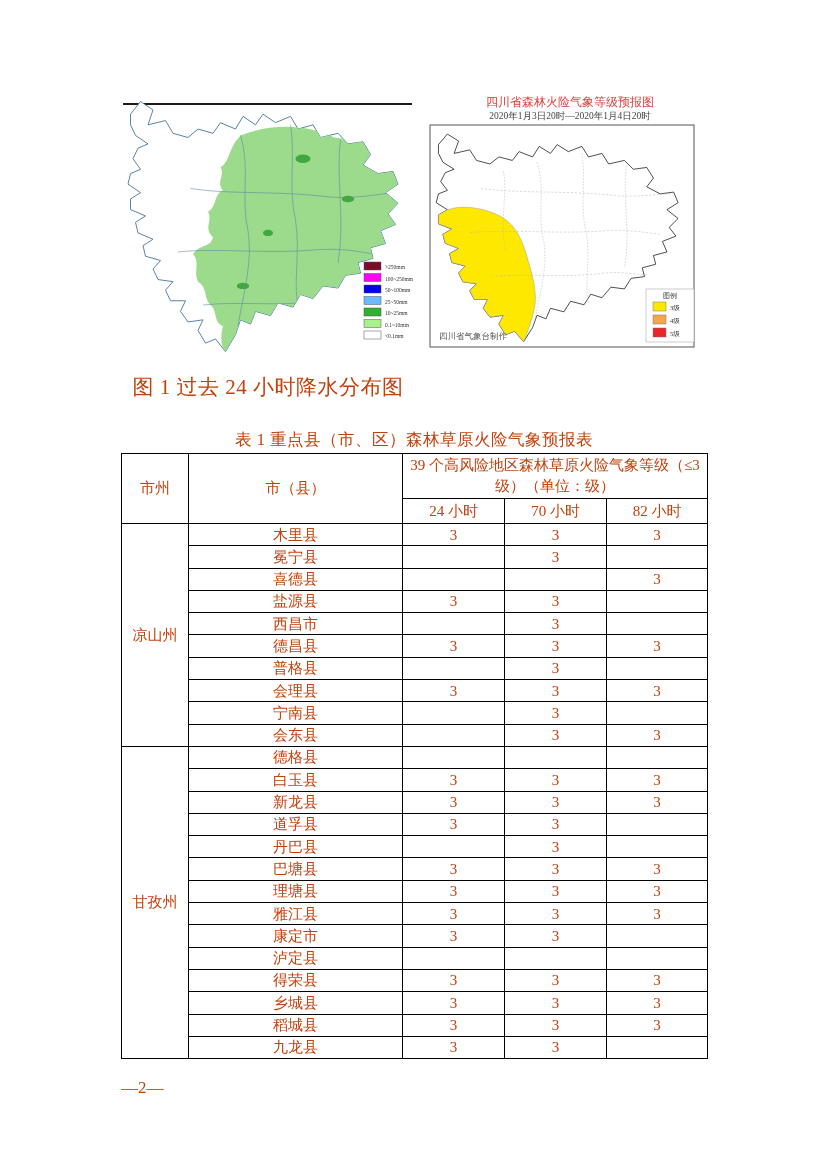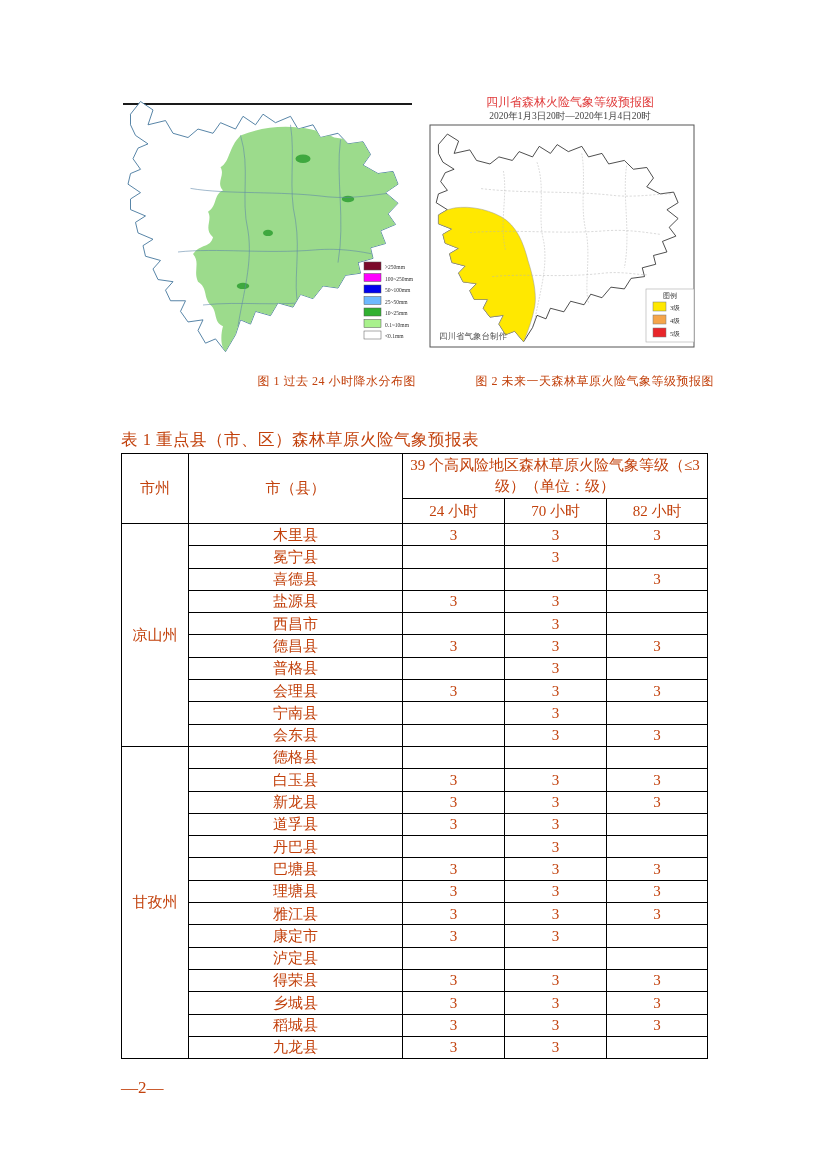--- a/index.html
+++ b/index.html
@@ -10,30 +10,31 @@
     height: 1169px;
     background: #ffffff;
     font-family: "Liberation Serif", "DejaVu Serif", serif;
     color: #c2410c;
     overflow: hidden;
   }
   .fig { position: absolute; }
   .fig svg { display: block; }
   .caption {
     position: absolute;
-    text-align: right;
-    font-size: 12px;
+    text-align: center;
+    font-size: 21px;
     letter-spacing: 0.5px;
     white-space: nowrap;
   }
   .table-title {
     position: absolute;
     left: 121px;
     top: 429px;
     width: 586px;
+    text-align: center;
     font-size: 16.5px;
     letter-spacing: 0.5px;
   }
   table.report-table {
     position: absolute;
     left: 121px;
     top: 453px;
     width: 586px;
     border-collapse: collapse;
     table-layout: fixed;
@@ -150,21 +151,20 @@
           <rect x="7" y="26" width="13" height="9" fill="#f5a54a" stroke="#777" stroke-width="0.5"></rect>
           <text x="24" y="33.5" font-size="6.5" fill="#333">4级</text>
           <rect x="7" y="39" width="13" height="9" fill="#e8262a" stroke="#777" stroke-width="0.5"></rect>
           <text x="24" y="46.5" font-size="6.5" fill="#333">5级</text>
         </g>
       <text x="11" y="247" font-size="8.5" fill="#555">四川省气象台制作</text>
     </svg>
   </div>
 
   <div class="caption" style="left:120px; top:373px; width:296px;">图 1 过去 24 小时降水分布图</div>
-  <div class="caption" style="left:418px; top:373px; width:296px;">图 2 未来一天森林草原火险气象等级预报图</div>
 
   <div class="table-title">表 1 重点县（市、区）森林草原火险气象预报表</div>
 
   <table class="report-table">
     <colgroup>
       <col style="width:67px">
         <col style="width:214px">
         <col style="width:102px">
         <col style="width:102px">
         <col style="width:101px">

